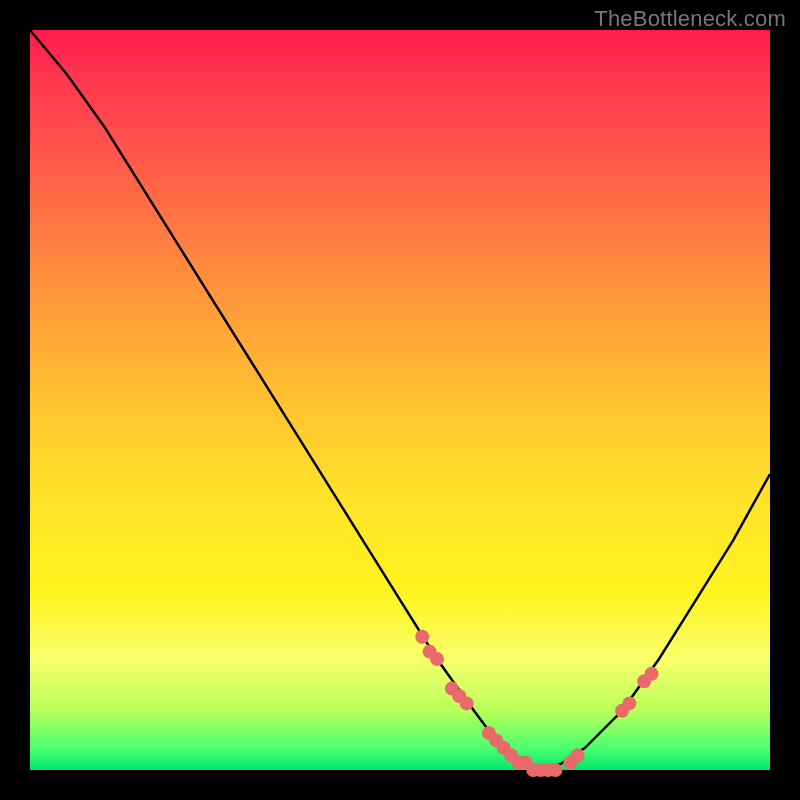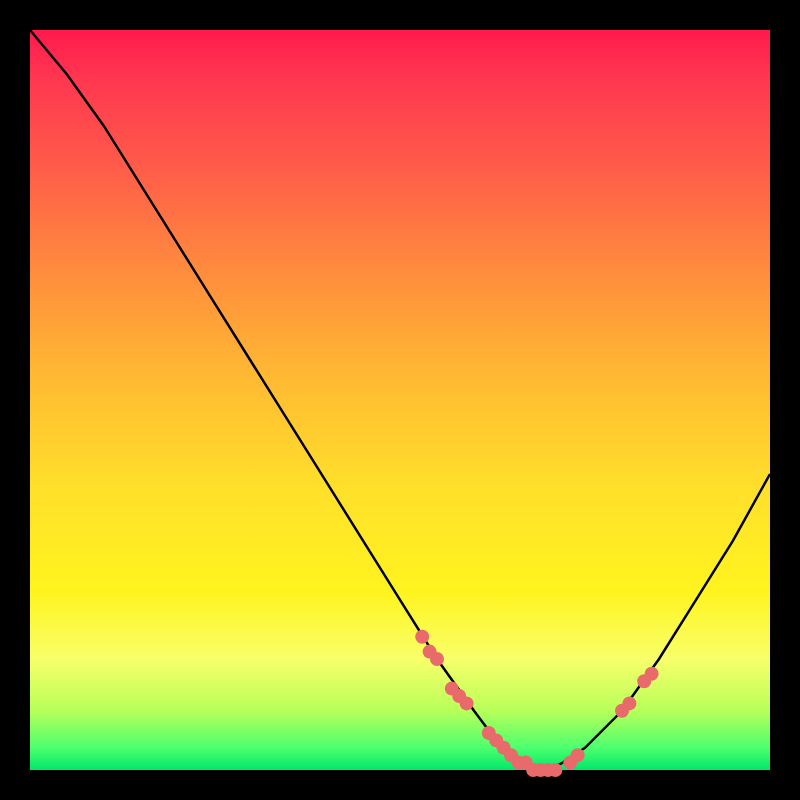--- a/index.html
+++ b/index.html
@@ -83,13 +83,14 @@
           <circle cx="525.4" cy="740.0" r="7" fill="#e86a6a"></circle>
           <circle cx="540.2" cy="732.6" r="7" fill="#e86a6a"></circle>
           <circle cx="547.6" cy="725.2" r="7" fill="#e86a6a"></circle>
           <circle cx="592.0" cy="680.8" r="7" fill="#e86a6a"></circle>
           <circle cx="599.4" cy="673.4" r="7" fill="#e86a6a"></circle>
           <circle cx="614.2" cy="651.2" r="7" fill="#e86a6a"></circle>
           <circle cx="621.6" cy="643.8" r="7" fill="#e86a6a"></circle>
         </g>
     </svg>
   </div>
+  <div class="watermark">TheBottleneck.com</div>
 </div>
 
 </body></html>

